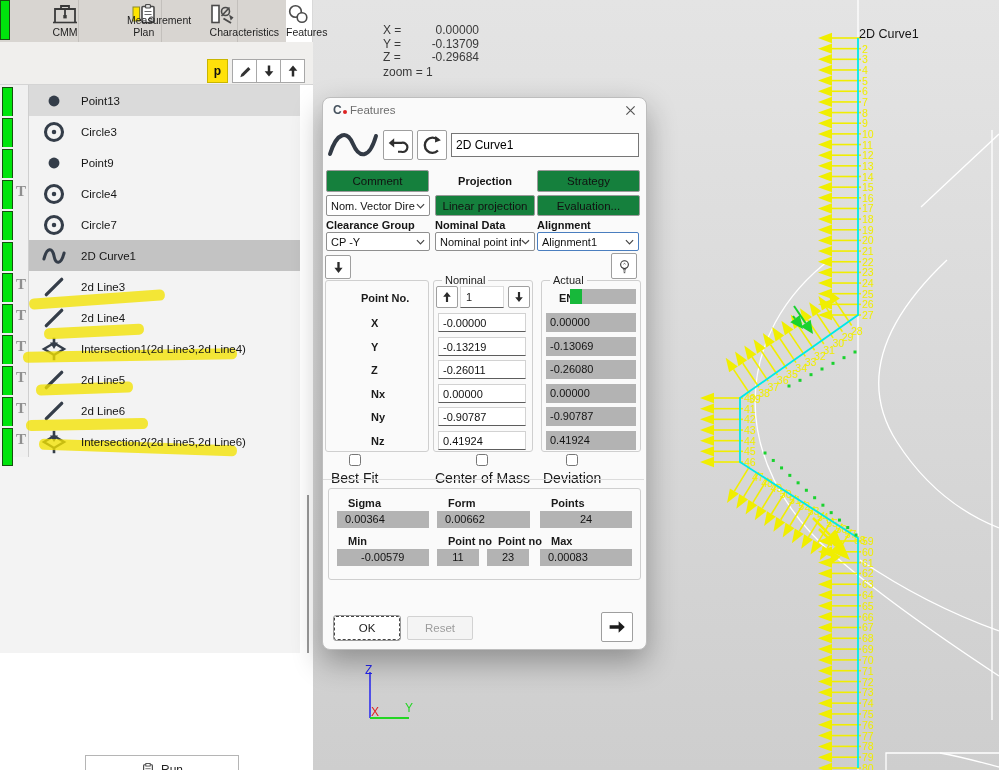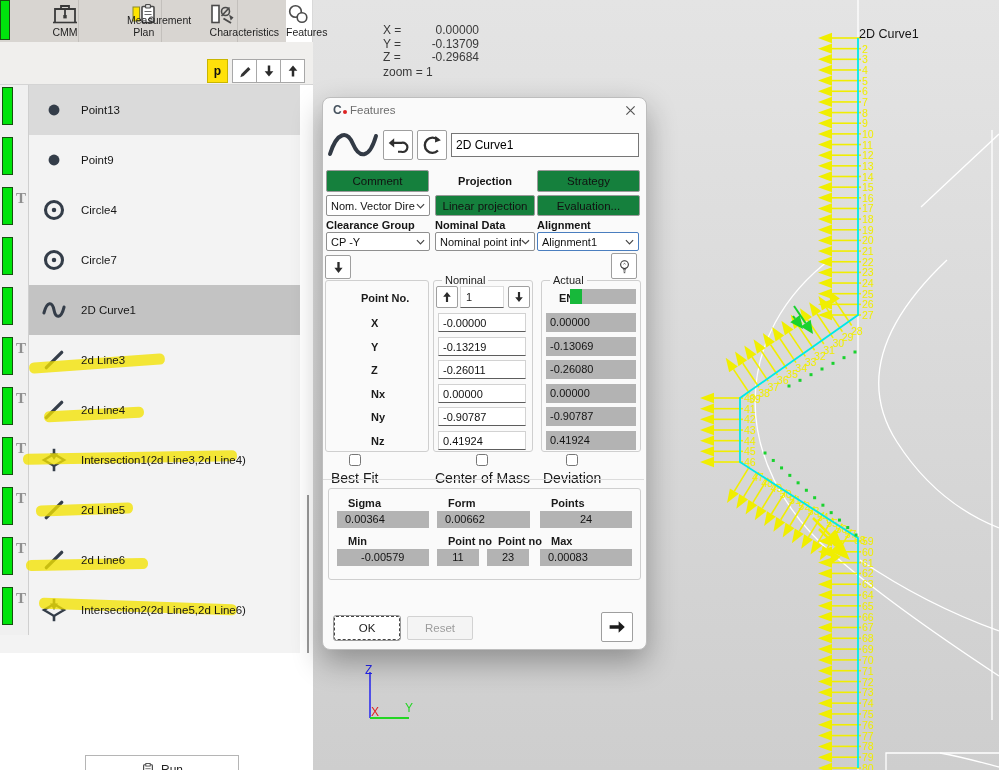--- a/index.html
+++ b/index.html
@@ -26,21 +26,21 @@
   .tab .tlabel{position:absolute;bottom:4px;left:0;right:0;font-size:10.5px;color:#1e1e1e;}
   #toolbar{position:absolute;left:0;top:42px;width:313px;height:43px;background:#f0efed;border-bottom:1px solid #d4d4d4;box-sizing:border-box;}
   .tbtn{position:absolute;top:17px;width:22px;height:24px;background:#fff;border:1px solid #a8a8a8;
         box-sizing:border-box;display:flex;align-items:center;justify-content:center;font-size:12px;}
   #btn-p{left:207px;width:21px;background:#ffe10a;border-color:#c9b600;font-weight:bold;color:#111;}
   #btn-pencil{left:232px;width:25px;}
   #btn-down{left:256px;width:25px;}
   #btn-up{left:280px;width:25px;}
 
   #list{position:absolute;left:0;top:85px;width:300px;height:568px;background:#f3f3f3;}
-  .row{position:relative;height:50px;}
+  .row{position:relative;height:31px;}
   .gutter{position:absolute;left:0;top:0;width:28px;height:100%;background:#f0f0f0;}
   .gbar{position:absolute;left:2px;top:2px;width:11px;height:38px;background:#00e40c;border:1px solid #165010;box-sizing:border-box;}
   .tmark{position:absolute;left:16px;top:5px;font-family:"Liberation Serif",serif;font-weight:bold;font-size:15px;color:#8f8f8f;}
   .rcontent{position:absolute;left:28px;right:0;top:0;bottom:0;border-left:1px solid #cfcfcf;}
   .ricon{position:absolute;left:12px;top:50%;transform:translateY(-50%);width:26px;height:26px;}
   .rlabel{position:absolute;left:52px;top:50%;transform:translateY(-50%);font-size:11.5px;color:#161616;white-space:nowrap;z-index:2;}
   .hl{position:absolute;height:11px;background:rgba(242,226,0,0.78);border-radius:5px;z-index:1;}
   #sb-line{position:absolute;left:307px;top:495px;width:2px;height:233px;background:#9a9a9a;}
   #sb-arrow{position:absolute;left:301px;top:736px;width:0;height:0;border-left:6px solid transparent;border-right:6px solid transparent;border-top:7px solid #8a8a8a;}
   #bottom{position:absolute;left:0;top:653px;width:313px;height:117px;background:#fff;overflow:hidden;}
@@ -477,20 +477,34 @@
           <div class="rlabel">Point13</div>
         </div>
       </div>
       <div class="row">
         <div class="gutter">
           <div class="gbar"></div>
         </div>
         <div class="rcontent">
           <div class="ricon">
             <svg width="26" height="26" viewBox="0 0 22 22">
+              <circle cx="11" cy="11" r="7.2" fill="none" stroke="#343d49" stroke-width="2.6"></circle>
+              <circle cx="11" cy="11" r="1.9" fill="#343d49"></circle>
+            </svg>
+          </div>
+          <div class="rlabel">Circle3</div>
+        </div>
+      </div>
+      <div class="row">
+        <div class="gutter">
+          <div class="gbar"></div>
+        </div>
+        <div class="rcontent">
+          <div class="ricon">
+            <svg width="26" height="26" viewBox="0 0 22 22">
               <circle cx="11" cy="11" r="4.6" fill="#343d49"></circle>
             </svg>
           </div>
           <div class="rlabel">Point9</div>
         </div>
       </div>
       <div class="row">
         <div class="gutter">
           <div class="gbar"></div>
           <div class="tmark">T</div>

